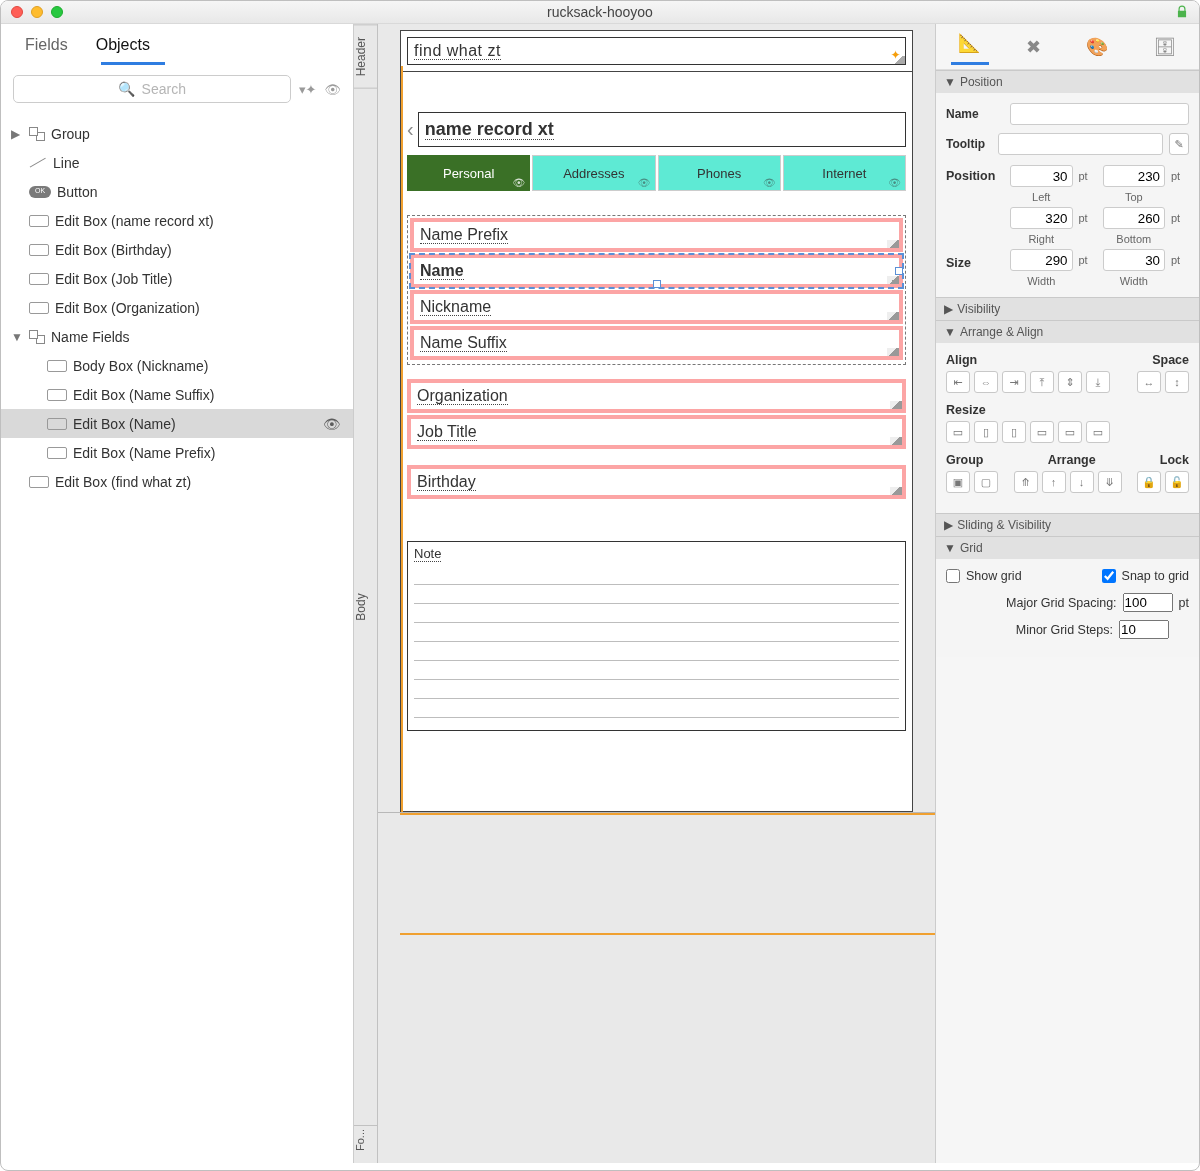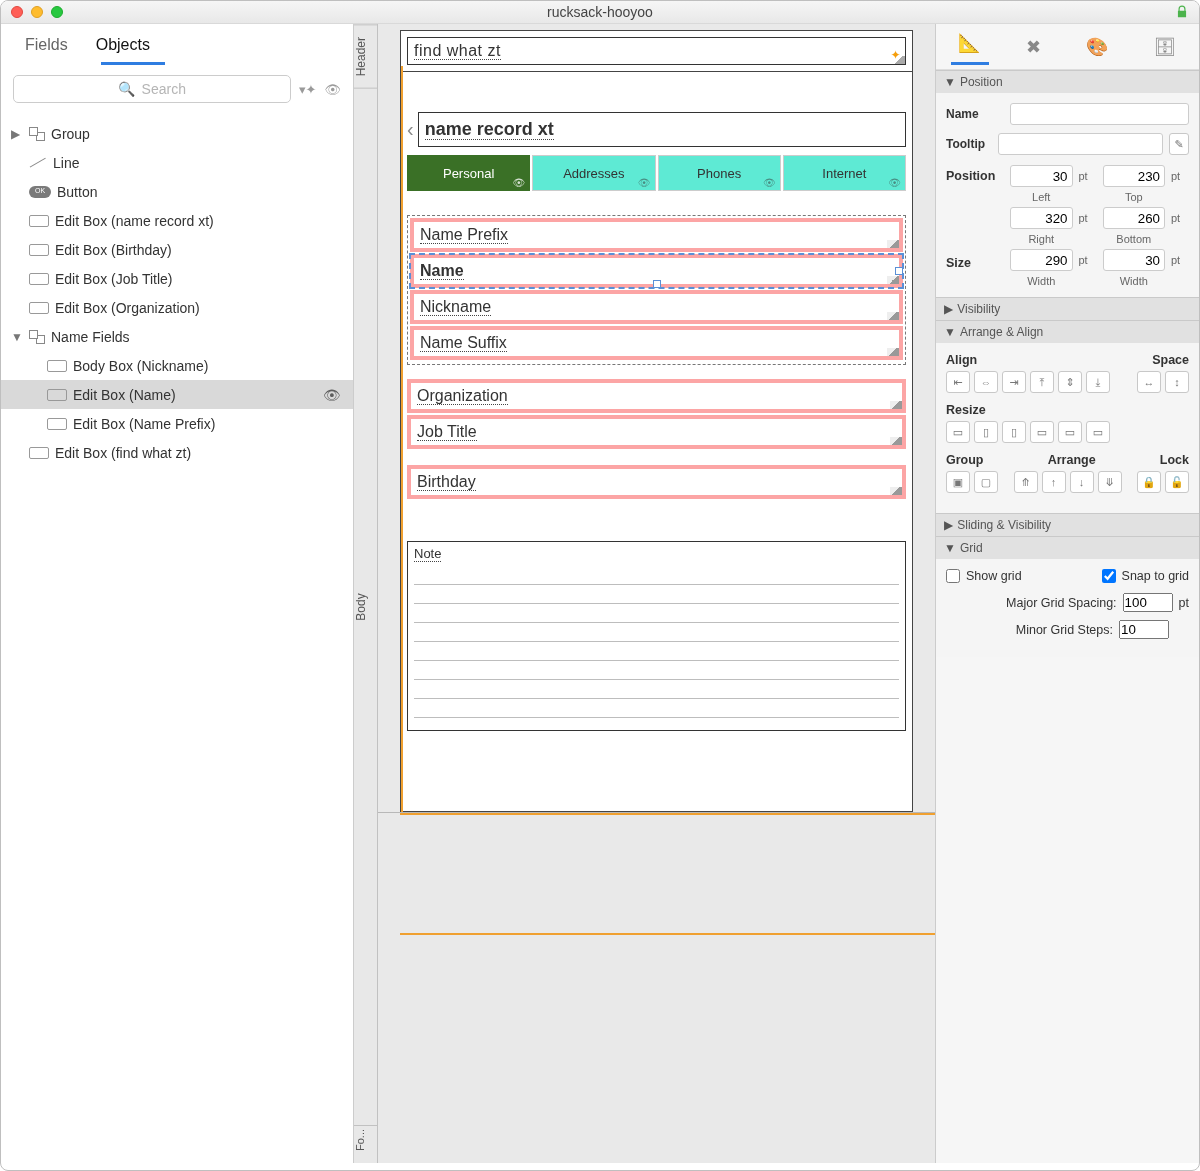--- a/index.html
+++ b/index.html
@@ -168,20 +168,25 @@
         <div class="trow depth0">
           <span class="disc">▼</span>
           <span class="icon-grp"></span>
           <span>Name Fields</span>
         </div>
         <div class="trow depth1">
           <span class="disc"></span>
           <span class="icon-box"></span>
           <span>Body Box (Nickname)</span>
         </div>
+        <div class="trow depth1">
+          <span class="disc"></span>
+          <span class="icon-box"></span>
+          <span>Edit Box (Name Suffix)</span>
+        </div>
         <div class="trow depth1 selected">
           <span class="disc"></span>
           <span class="icon-box"></span>
           <span>Edit Box (Name)</span>
           <span class="eye">👁</span>
         </div>
         <div class="trow depth1">
           <span class="disc"></span>
           <span class="icon-box"></span>
           <span>Edit Box (Name Prefix)</span>

